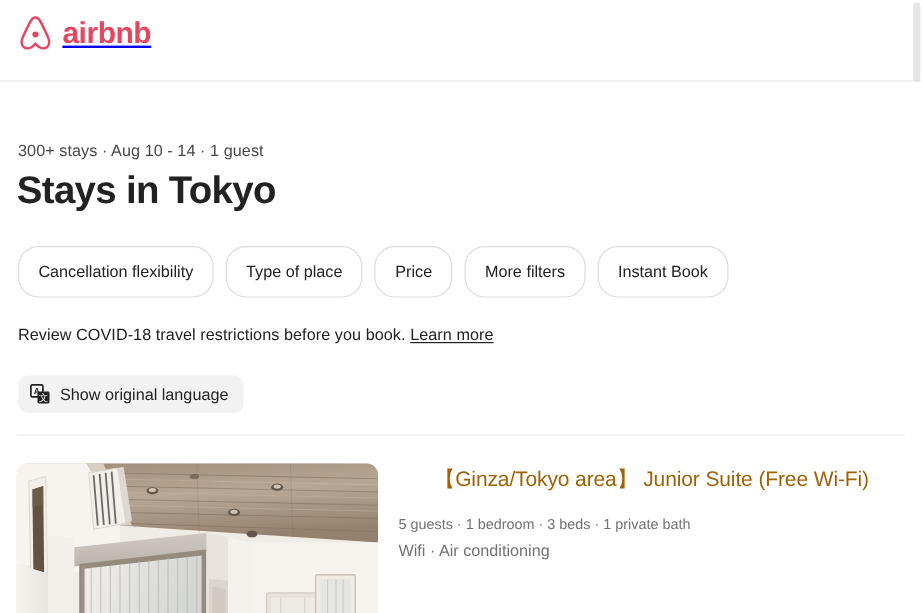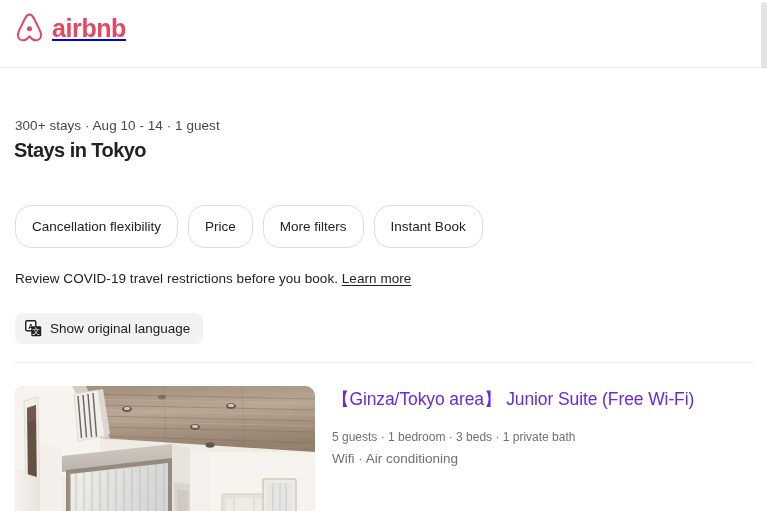--- a/index.html
+++ b/index.html
@@ -34,21 +34,21 @@
 
   
   .content { position: absolute; top: 68px; left: 0; width: 768px; }
 
   .meta-line {
     position: absolute; left: 15px; top: 50px;
     font-size: 13.5px; color: #484848; letter-spacing: 0.05px;
   }
   .page-title {
     position: absolute; left: 14px; top: 70px;
-    font-size: 20px; font-weight: 700; color: #222222;
+    font-size: 32px; font-weight: 700; color: #222222;
     letter-spacing: -0.55px; margin: 0; line-height: 1.25;
   }
 
   
   .filters {
     position: absolute; left: 15px; top: 137px;
     display: flex; gap: 10px; align-items: center;
   }
   .pill {
     height: 43px; padding: 0 16px;
@@ -101,23 +101,24 @@
     background: #cfc9c2;
   }
   .photo svg { display: block; width: 301px; height: 193px; }
 
   .listing-info { padding-top: 2px; flex: 1 1 auto; min-width: 0; }
   .listing-type {
     font-size: 13px; color: #717171; letter-spacing: 0.05px;
     margin: 0 0 7px 0; line-height: 1.2;
   }
   .listing-title {
-    font-size: 17.5px; color: #6d28d9; margin: 0 0 18px 0;
+    font-size: 17.5px; color: #a16207; margin: 0 0 18px 0;
     line-height: 1.3; font-weight: 400; letter-spacing: -0.1px;
     white-space: nowrap;
+    text-align: center;
   }
   .listing-specs {
     font-size: 12px; color: #717171; margin: 0 0 5px 0; line-height: 1.35;
   }
   .listing-amenities {
     font-size: 13.5px; color: #717171; margin: 0; line-height: 1.35;
   }
 
   
   .scroll-track {
@@ -146,27 +147,28 @@
   </div>
 
   <div class="content">
 
     <div class="meta-line">300+ stays · Aug 10 - 14 · 1 guest</div>
 
     <h1 class="page-title">Stays in Tokyo</h1>
 
     <div class="filters">
       <button class="pill">Cancellation flexibility</button>
+      <button class="pill">Type of place</button>
       <button class="pill">Price</button>
       <button class="pill">More filters</button>
       <button class="pill">Instant Book</button>
     </div>
 
     <div class="covid">
-      <span>Review COVID-19 travel restrictions before you book.</span>
+      <span>Review COVID-18 travel restrictions before you book.</span>
       <a href="#">Learn more</a>
     </div>
 
     <button class="translate-btn">
       <svg class="translate-icon" viewBox="0 0 18 18" aria-hidden="true">
         <rect x="0.8" y="0.8" width="10.6" height="10.6" rx="1.3" fill="#ffffff" stroke="#222222" stroke-width="1.5"></rect>
         <text x="6.1" y="9.0" font-family="Liberation Sans, sans-serif" font-size="7.6" font-weight="700" fill="#222222" text-anchor="middle">A</text>
         <rect x="6.6" y="6.6" width="10.6" height="10.6" rx="1.3" fill="#222222"></rect>
         <text x="11.9" y="14.9" font-family="Liberation Sans, sans-serif" font-size="8.4" fill="#ffffff" text-anchor="middle">文</text>
       </svg>

